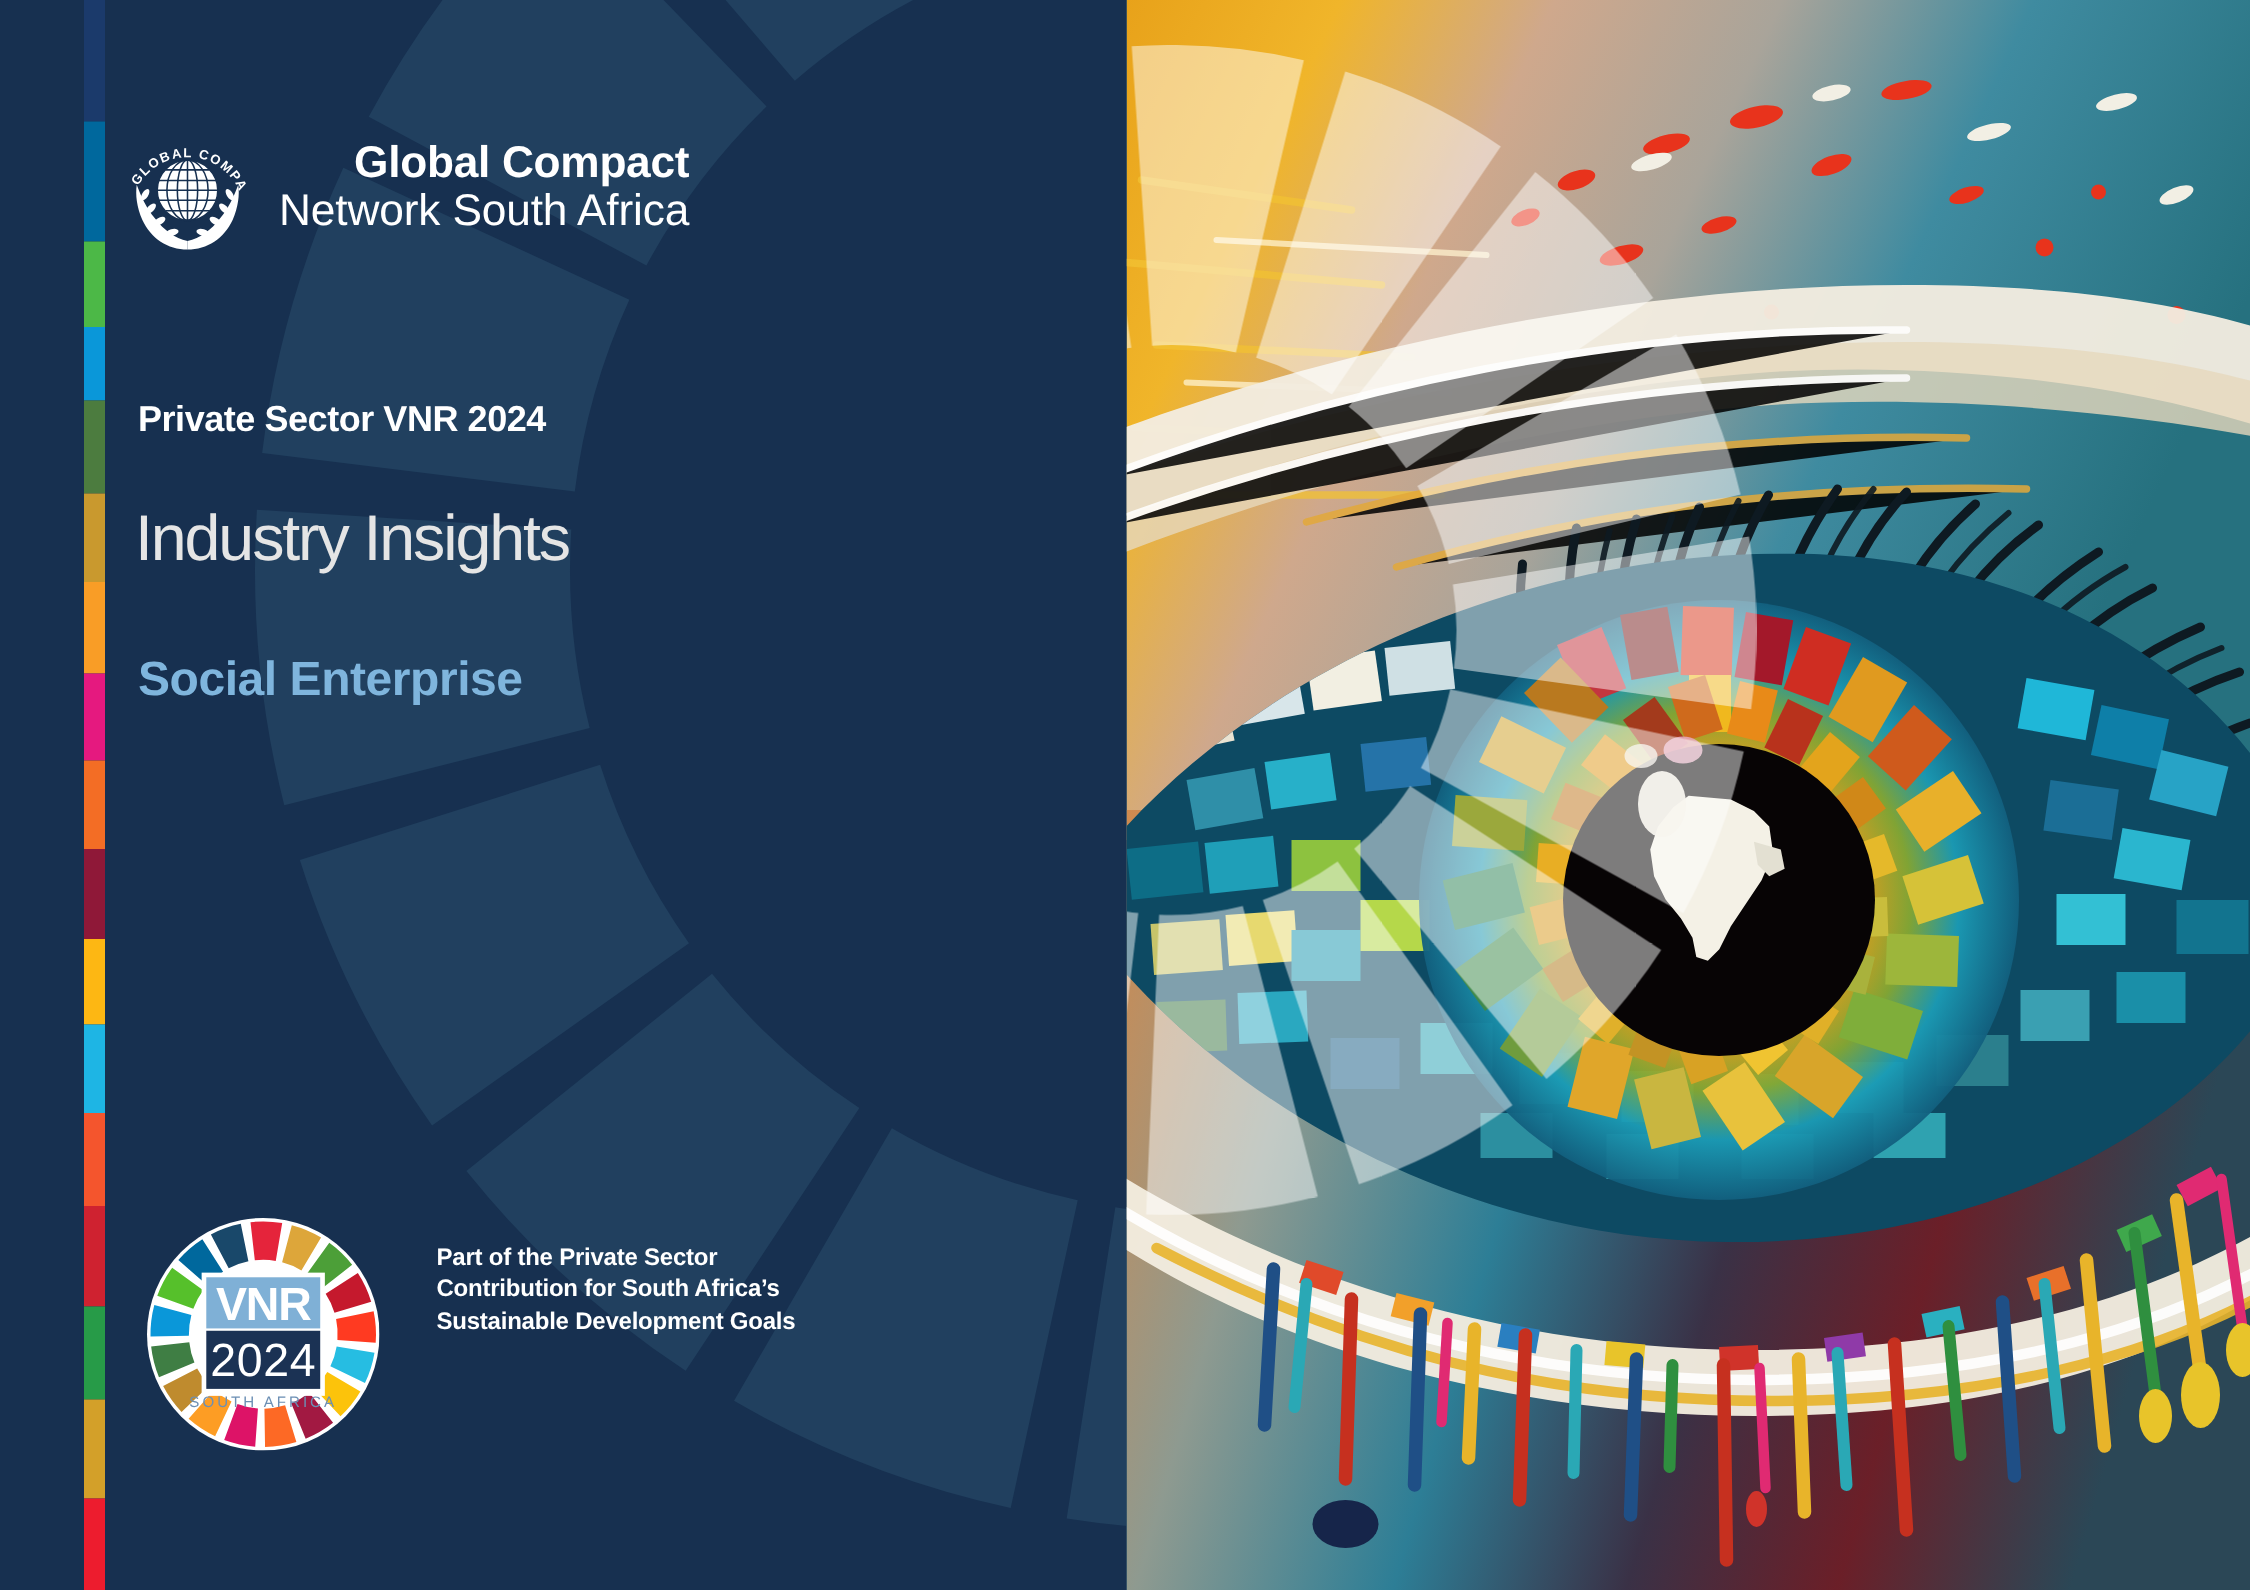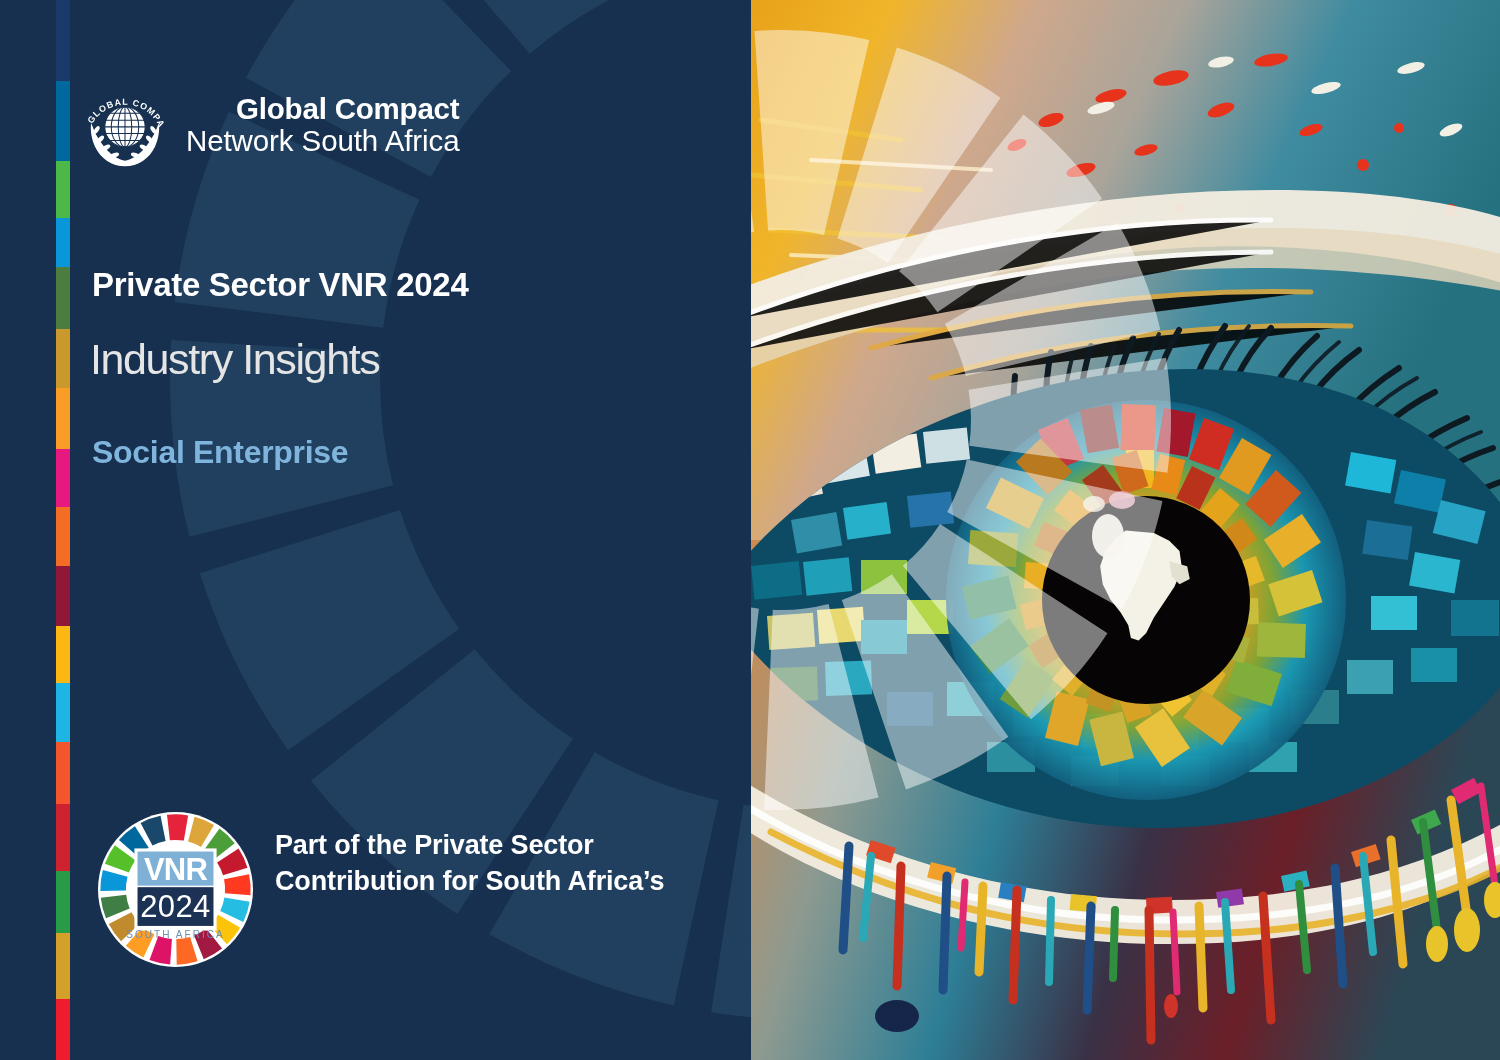--- a/index.html
+++ b/index.html
@@ -31,32 +31,32 @@
 
   
   .logo-row { position:absolute; left:78px; top:78px; display:flex; align-items:center; z-index:8; }
   .emblem { width:94px; height:94px; flex:0 0 94px; }
   .logo-text { margin-left:14px; color:#ffffff; }
   .logo-text .l1 { font-size:29.5px; font-weight:bold; letter-spacing:-0.2px; line-height:1.04;text-align:right; }
   .logo-text .l2 { font-size:29.5px; font-weight:400; letter-spacing:-0.1px; line-height:1.06; }
 
   
   .kicker { position:absolute; left:92px; top:266px; z-index:8;
-            color:#ffffff; font-size:33px; font-weight:bold; letter-spacing:-0.3px; }
+            color:#ffffff; font-size:24px; font-weight:bold; letter-spacing:-0.3px; }
   .title  { position:absolute; left:90px; top:338px; z-index:8;
             color:#e5e5e5; font-size:43px; font-weight:normal; letter-spacing:-1.4px; line-height:1.02; }
   .subtitle { position:absolute; left:92px; top:434px; z-index:8;
             color:#7fb5dd; font-size:32px; font-weight:bold; letter-spacing:-0.3px; }
 
   
   .footer { position:absolute; left:98px; top:812px; z-index:8;
             display:flex; align-items:flex-start; }
   .vnr-badge { width:155px; height:155px; flex:0 0 155px; }
-  .footer-text { margin-left:22px; margin-top:16px; color:#ffffff;
-                 font-size:27px; font-weight:bold; line-height:1.33; letter-spacing:-0.15px; }
+  .footer-text { margin-left:38px; margin-top:16px; color:#ffffff;
+                 font-size:16px; font-weight:bold; line-height:1.33; letter-spacing:-0.15px; }
   .footer-text div { white-space:nowrap; }
 
   
   .art { position:absolute; left:751px; top:0; width:749px; height:1060px; overflow:hidden; background:#3d6070; }
   .art svg { display:block; }
 </style>
 </head>
 <body>
 
 <div id="cover">
@@ -179,20 +179,21 @@
         <rect x="47" y="47" width="106" height="106" fill="#ffffff"></rect>
         <rect x="51" y="51" width="98" height="44" fill="#7fb0d6"></rect>
         <text x="100" y="88" text-anchor="middle" font-size="40" font-weight="bold" fill="#ffffff" font-family="'Liberation Sans', sans-serif" letter-spacing="-1">VNR</text>
         <rect x="51" y="97" width="98" height="50" fill="#1b3254"></rect>
         <text x="100" y="136" text-anchor="middle" font-size="40" fill="#ffffff" font-family="'Liberation Sans', sans-serif" letter-spacing="0.5">2024</text>
         <text x="100" y="163" text-anchor="middle" font-size="13" fill="#6c8fb4" letter-spacing="2.6" font-family="'Liberation Sans', sans-serif">SOUTH AFRICA</text>
       </svg>
       <div class="footer-text">
         <div>Part of the Private Sector</div>
         <div>Contribution for South Africa’s</div>
+        <div>Sustainable Development Goals</div>
       </div>
     </div>
   </div>
 
   <div class="art" title="Impasto oil painting of a human eye with a multicoloured iris and an Africa-shaped white highlight inside the black pupil; dripping paint below the lower lid; translucent white SDG colour-wheel overlay across the upper left.">
     <svg width="749" height="1060" viewBox="0 0 749 1060">
       <defs>
         <linearGradient id="bgTop" x1="0" y1="0" x2="1" y2="0.35">
           <stop offset="0" stop-color="#e8a21a"></stop>
           <stop offset="0.17" stop-color="#f0b52a"></stop>

